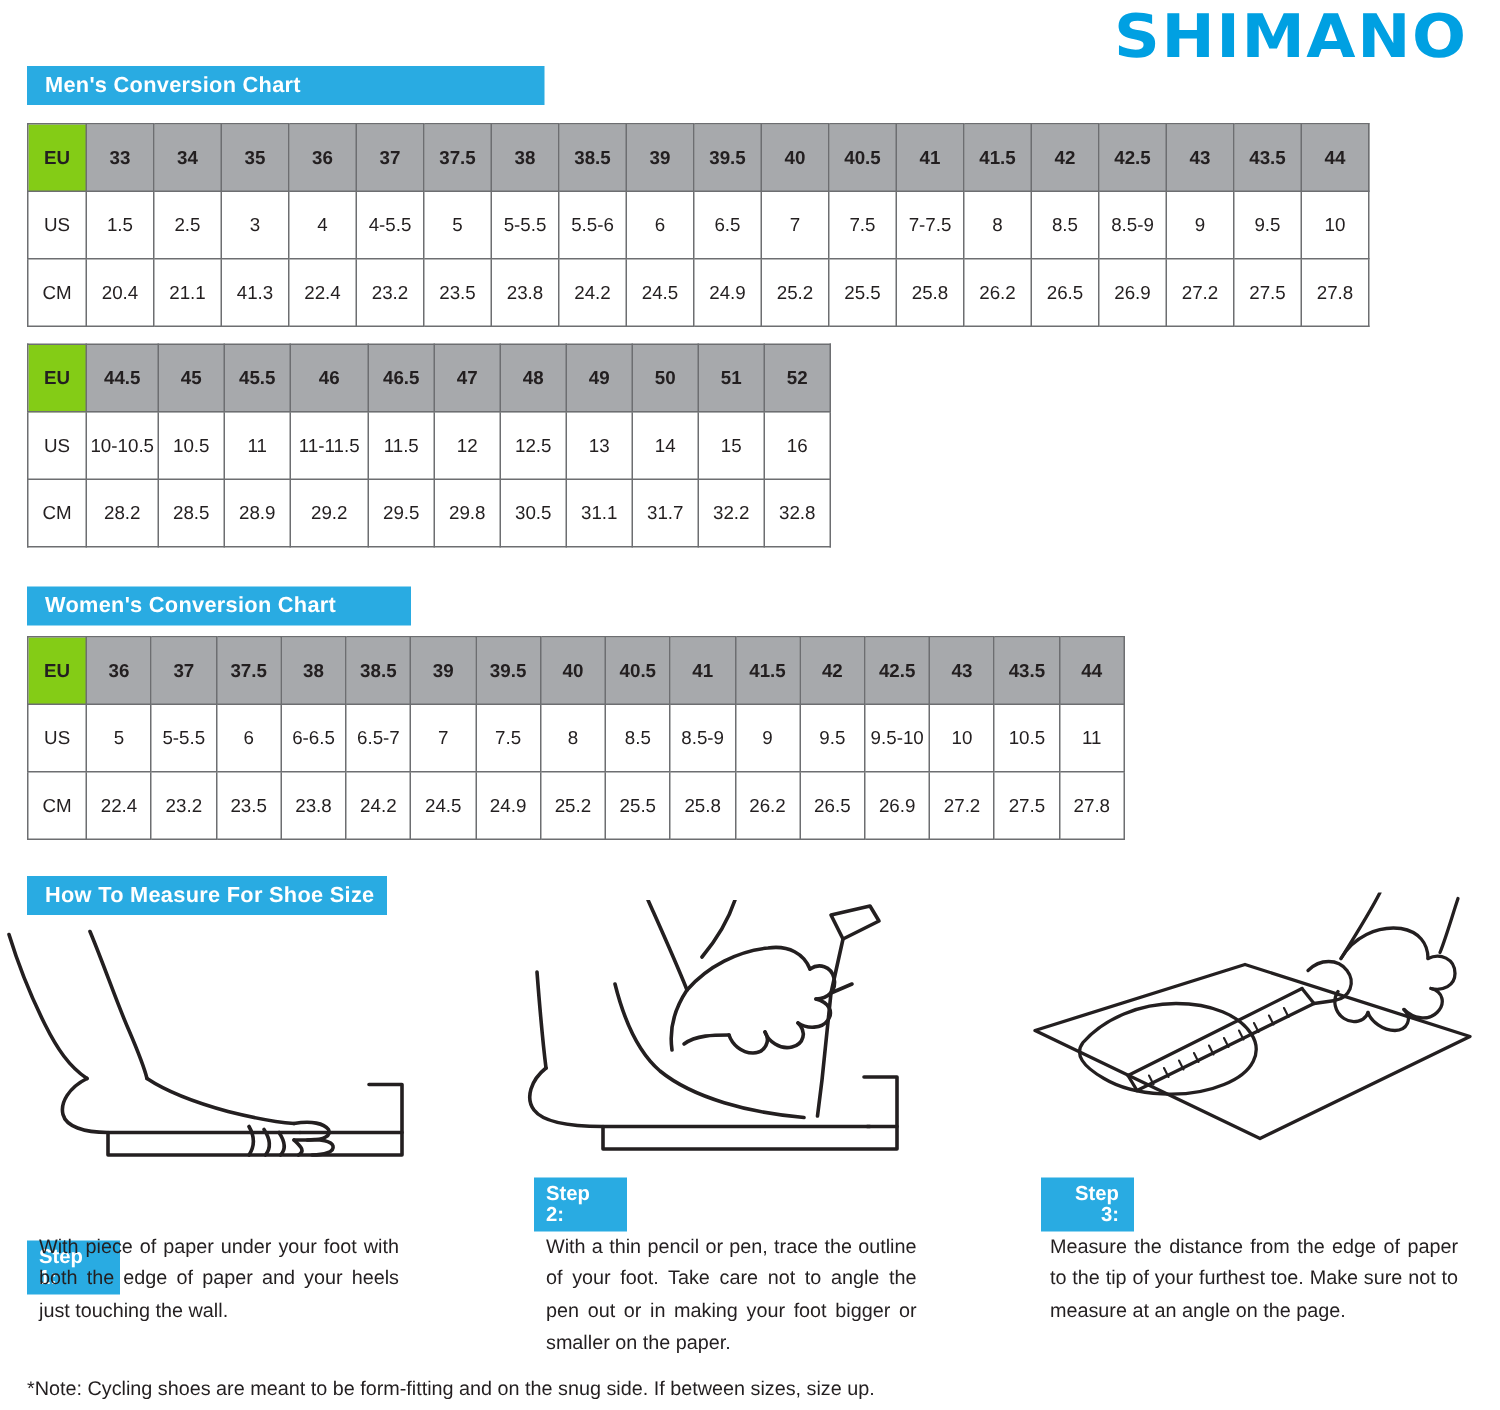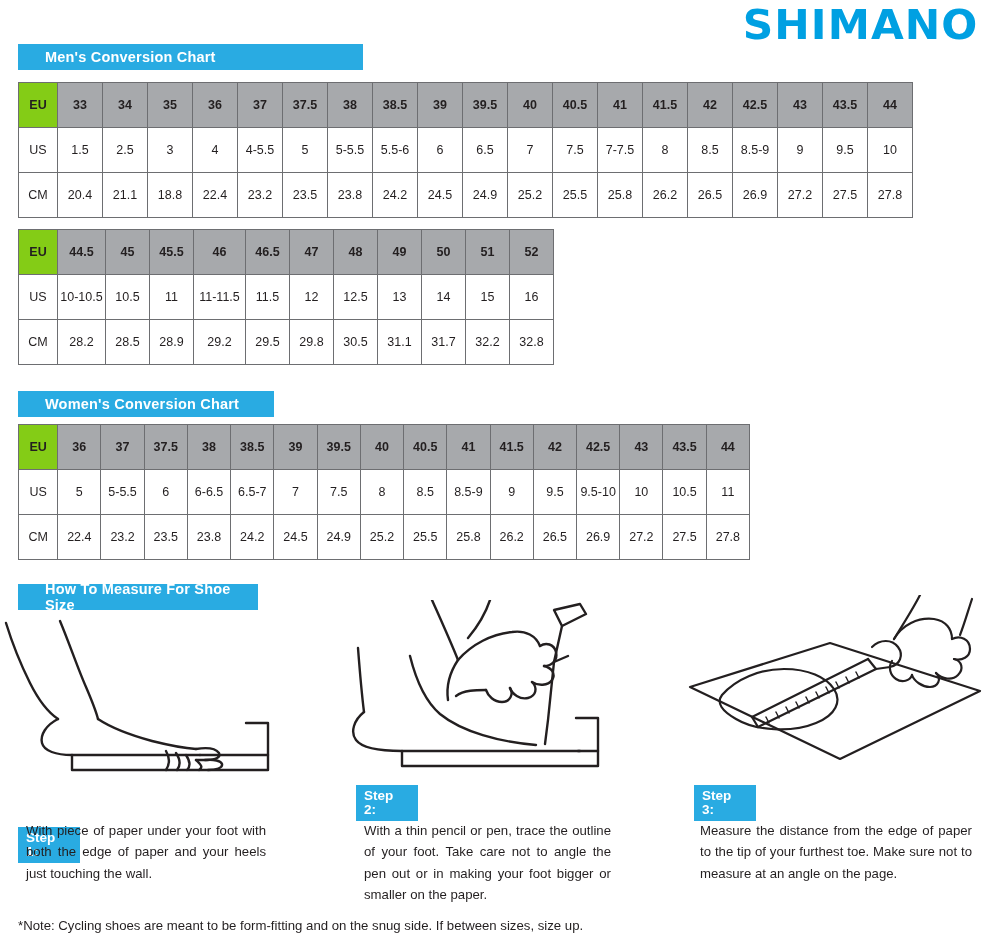--- a/index.html
+++ b/index.html
@@ -33,21 +33,21 @@
 
   
   .bluebar {
     position: absolute;
     background: #29abe2;
     color: #ffffff;
     font-size: 14.5px;
     font-weight: 600;
     display: flex;
     align-items: center;
-    padding-left: 27px;
+    padding-left: 12px;
     letter-spacing: .2px;
   }
 
   
   table.conv {
     position: absolute;
     border-collapse: collapse;
     table-layout: fixed;
   }
   table.conv td {
@@ -177,21 +177,21 @@
         <td>8.5</td>
         <td>8.5-9</td>
         <td>9</td>
         <td>9.5</td>
         <td>10</td>
       </tr>
       <tr>
         <td class="rowlab">CM</td>
         <td>20.4</td>
         <td>21.1</td>
-        <td>18.8</td>
+        <td>41.3</td>
         <td>22.4</td>
         <td>23.2</td>
         <td>23.5</td>
         <td>23.8</td>
         <td>24.2</td>
         <td>24.5</td>
         <td>24.9</td>
         <td>25.2</td>
         <td>25.5</td>
         <td>25.8</td>
@@ -440,21 +440,21 @@
       <path d="M292 4 C 288 16, 284 30, 280 40"></path>
     </g>
   </svg>
 
   <div class="step-tag" style="left:18px; top:827px; width:62px;">
     <span>Step 1:</span>
   </div>
   <div class="step-tag" style="left:356px; top:785px; width:62px;">
     <span>Step 2:</span>
   </div>
-  <div class="step-tag" style="left:694px; top:785px; width:62px;">
+  <div class="step-tag" style="left:694px; top:785px; width:62px;text-align:right;">
     <span>Step 3:</span>
   </div>
 
   <div class="step-text" style="left:26px; top:820px; width:240px;">With piece of paper under your foot with both the edge of paper and your heels just touching the wall.</div>
   <div class="step-text" style="left:364px; top:820px; width:247px;">With a thin pencil or pen, trace the outline of your foot. Take care not to angle the pen out or in making your foot bigger or smaller on the paper.</div>
   <div class="step-text" style="left:700px; top:820px; width:272px;">Measure the distance from the edge of paper to the tip of your furthest toe. Make sure not to measure at an angle on the page.</div>
 
   <div class="note">*Note: Cycling shoes are meant to be form-fitting and on the snug side. If between sizes, size up.</div>
 
 </div>

